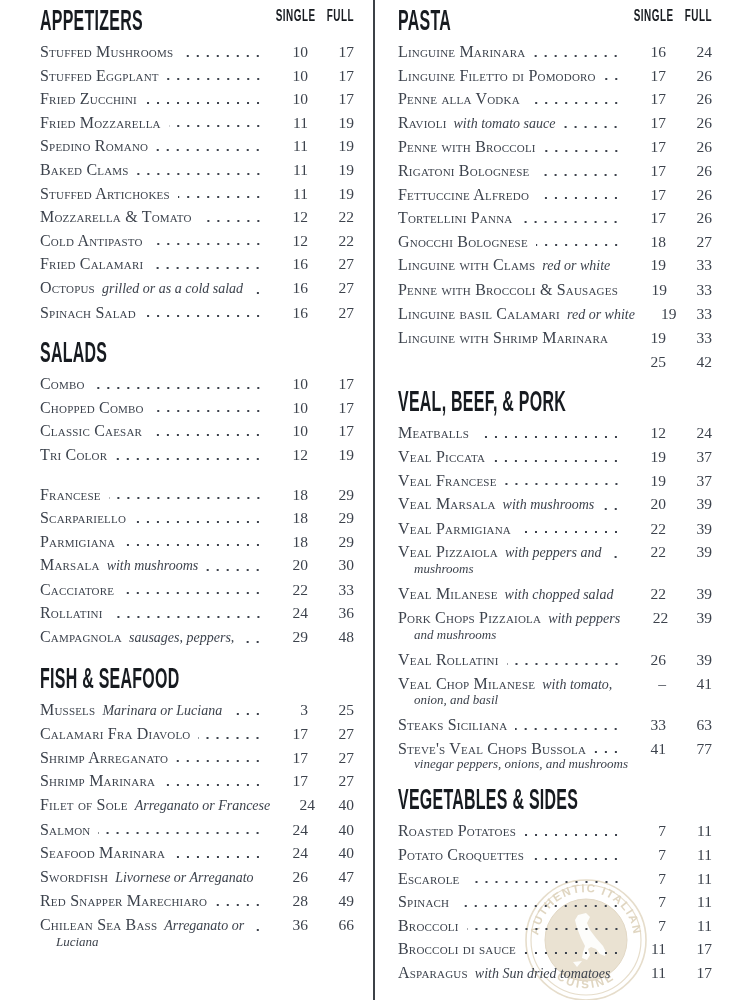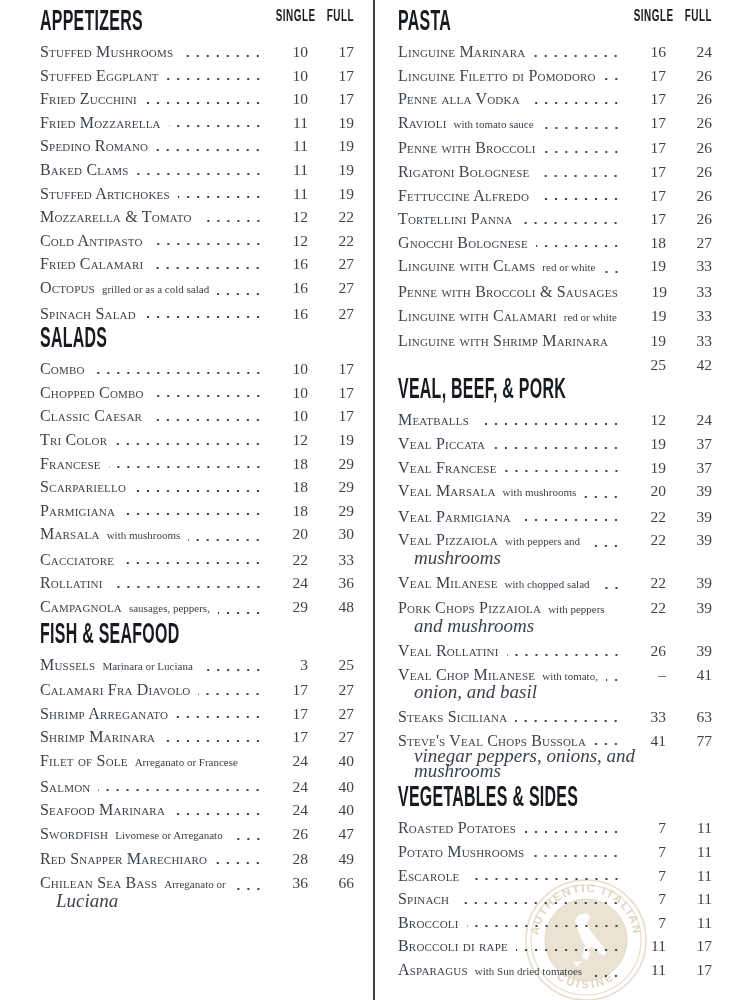--- a/index.html
+++ b/index.html
@@ -7,50 +7,50 @@
     width:751px;height:1000px;position:relative;overflow:hidden;
     background:#ffffff;
     font-family:"Liberation Serif", serif;
     color:#3c424c;
   }
   .watermark{position:absolute;z-index:0;}
   .divider{position:absolute;left:373px;top:0;width:2px;height:1000px;background:#3c4147;z-index:1;}
   .col{position:absolute;top:8px;width:314px;z-index:2;}
   .col-left{left:40px;}
   .col-right{left:398px;}
-  .menu-section + .menu-section{}
+  .menu-section + .menu-section{margin-top:16px;}
   .sec-head{display:flex;height:24px;margin-bottom:8px;}
   .sec-title{
     margin:0;flex:1;white-space:nowrap;
     font-family:"Liberation Sans", sans-serif;font-weight:700;font-size:29px;
     line-height:24px;letter-spacing:0.5px;color:#171b20;
     transform:scaleX(0.55);transform-origin:0 100%;
   }
   .col-label{
     font-family:"Liberation Sans", sans-serif;font-weight:700;font-size:16px;
     letter-spacing:0.8px;color:#171b20;line-height:16px;
     transform:scaleX(0.62);transform-origin:100% 100%;
     text-align:right;white-space:nowrap;
   }
   .single-label{width:52px;}
   .full-label{width:46px;}
   .item{}
   .line1{display:flex;align-items:baseline;line-height:23.6px;}
   .nm{font-size:16px;font-variant:small-caps;letter-spacing:0.2px;white-space:nowrap;}
-  .ds{font-size:11px;margin-left:7px;white-space:nowrap;}
+  .ds{font-style:italic;font-size:14px;margin-left:7px;white-space:nowrap;}
   .dots{
     flex:1;height:4px;align-self:flex-end;margin:0 6px 6px 8px;
     background-image:radial-gradient(circle at 2px 2px, #3c424c 1.15px, rgba(0,0,0,0) 1.4px);
     background-size:10px 4px;background-repeat:repeat-x;background-position:100% 0;
   }
   .dots.nodots{background:none;}
   .pr{font-size:15.5px;white-space:nowrap;}
   .pr.single{width:36px;text-align:right;}
   .pr.full{width:46px;text-align:right;}
-  .line2{font-style:italic;font-size:19px;line-height:15px;margin:-4px 0 6px 16px;}
+  .line2{font-style:italic;font-size:13px;line-height:15px;margin:-4px 0 6px 16px;}
 </style>
 </head>
 <body>
 
 <svg class="watermark" style="left:516px;top:870px;" width="140" height="140" viewBox="0 0 140 140" aria-hidden="true">
   <circle cx="70" cy="70" r="60" fill="none" stroke="#e6ddcb" stroke-width="1.6"></circle>
   <circle cx="70" cy="70" r="55" fill="none" stroke="#e6ddcb" stroke-width="1.2"></circle>
   <circle cx="70" cy="70" r="41" fill="#eae2d2" stroke="#e2d8c5" stroke-width="1"></circle>
   <path id="seal-arc-top" d="M 22 70 A 48 48 0 0 1 118 70" fill="none"></path>
   <path id="seal-arc-bottom" d="M 22.8 79 A 48 48 0 0 0 117.2 79" fill="none"></path>
@@ -450,21 +450,21 @@
       <div class="item">
         <div class="line1">
           <span class="nm">Penne with Broccoli &amp; Sausages</span>
           <span class="dots nodots"></span>
           <span class="pr single">19</span>
           <span class="pr full">33</span>
         </div>
       </div>
       <div class="item">
         <div class="line1">
-          <span class="nm">Linguine with Calamari</span>
+          <span class="nm">Linguine basil Calamari</span>
           <span class="ds">red or white</span>
           <span class="dots nodots"></span>
           <span class="pr single">19</span>
           <span class="pr full">33</span>
         </div>
       </div>
       <div class="item">
         <div class="line1">
           <span class="nm">Linguine with Shrimp Marinara</span>
           <span class="dots nodots"></span>
@@ -597,21 +597,21 @@
       <div class="item">
         <div class="line1">
           <span class="nm">Roasted Potatoes</span>
           <span class="dots"></span>
           <span class="pr single">7</span>
           <span class="pr full">11</span>
         </div>
       </div>
       <div class="item">
         <div class="line1">
-          <span class="nm">Potato Mushrooms</span>
+          <span class="nm">Potato Croquettes</span>
           <span class="dots"></span>
           <span class="pr single">7</span>
           <span class="pr full">11</span>
         </div>
       </div>
       <div class="item">
         <div class="line1">
           <span class="nm">Escarole</span>
           <span class="dots"></span>
           <span class="pr single">7</span>
@@ -629,21 +629,21 @@
       <div class="item">
         <div class="line1">
           <span class="nm">Broccoli</span>
           <span class="dots"></span>
           <span class="pr single">7</span>
           <span class="pr full">11</span>
         </div>
       </div>
       <div class="item">
         <div class="line1">
-          <span class="nm">Broccoli di rape</span>
+          <span class="nm">Broccoli di sauce</span>
           <span class="dots"></span>
           <span class="pr single">11</span>
           <span class="pr full">17</span>
         </div>
       </div>
       <div class="item">
         <div class="line1">
           <span class="nm">Asparagus</span>
           <span class="ds">with Sun dried tomatoes</span>
           <span class="dots"></span>

